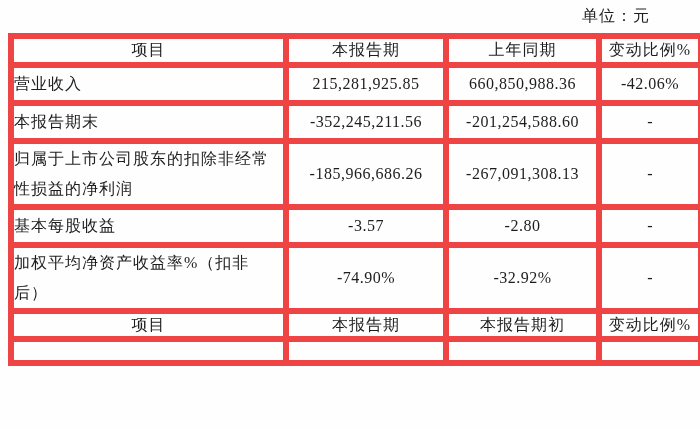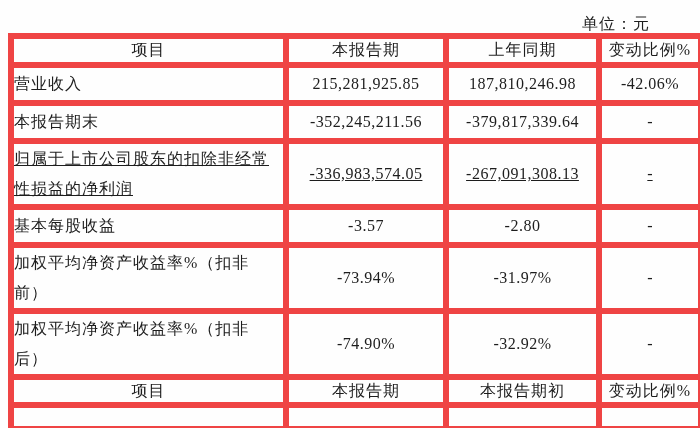--- a/index.html
+++ b/index.html
@@ -15,21 +15,20 @@
     color: #1d1d1d;
     font-family: "Liberation Serif", "DejaVu Serif", serif;
   }
   .unit-label {
     position: absolute;
     top: 6px;
     left: 582px;
     font-size: 16px;
     letter-spacing: 1px;
     white-space: nowrap;
-    margin-top: 8px;
   }
   table.fin {
     position: absolute;
     left: 8px;
     top: 33px;
     width: 690px;
     border-collapse: collapse;
     table-layout: fixed;
     font-size: 16px;
     background: #fefefe;
@@ -59,21 +58,21 @@
   .c-pct {
     text-align: center;
     padding-right: 5px;
     letter-spacing: 0.5px;
   }
   .c-dash {
     text-align: center;
   }
   tr.h1 { height: 29px; }
   tr.r38 { height: 38px; }
-  tr.r66 { height: 66px; text-decoration: underline; }
+  tr.r66 { height: 66px; }
   tr.r37 { height: 37px; }
   tr.h2 { height: 28px; }
   tr.partial { height: 24px; }
 </style>
 </head>
 <body>
 
 <div class="unit-label">单位：元</div>
 
 <table class="fin">
@@ -87,52 +86,46 @@
     <tr class="h1">
       <th>项目</th>
       <th>本报告期</th>
       <th>上年同期</th>
       <th>变动比例%</th>
     </tr>
 
     <tr class="r38">
       <td class="c-label">营业收入</td>
       <td class="c-num">215,281,925.85</td>
-      <td class="c-num">187,810,246.98</td>
+      <td class="c-num">660,850,988.36</td>
       <td class="c-pct">-42.06%</td>
     </tr>
 
     <tr class="r38">
       <td class="c-label">本报告期末</td>
       <td class="c-num">-352,245,211.56</td>
-      <td class="c-num">-379,817,339.64</td>
+      <td class="c-num">-201,254,588.60</td>
       <td class="c-dash">-</td>
     </tr>
 
 
     <tr class="r66">
       <td class="c-label">归属于上市公司股东的扣除非经常性损益的净利润</td>
-      <td class="c-num">-336,983,574.05</td>
+      <td class="c-num">-185,966,686.26</td>
       <td class="c-num">-267,091,308.13</td>
       <td class="c-dash">-</td>
     </tr>
 
     <tr class="r38">
       <td class="c-label">基本每股收益</td>
       <td class="c-num">-3.57</td>
       <td class="c-num">-2.80</td>
       <td class="c-dash">-</td>
     </tr>
 
-    <tr class="r37">
-      <td class="c-label">加权平均净资产收益率%（扣非前）</td>
-      <td class="c-num">-73.94%</td>
-      <td class="c-num">-31.97%</td>
-      <td class="c-dash">-</td>
-    </tr>
 
     <tr class="r37">
       <td class="c-label">加权平均净资产收益率%（扣非后）</td>
       <td class="c-num">-74.90%</td>
       <td class="c-num">-32.92%</td>
       <td class="c-dash">-</td>
     </tr>
 
     <tr class="h2">
       <th>项目</th>

